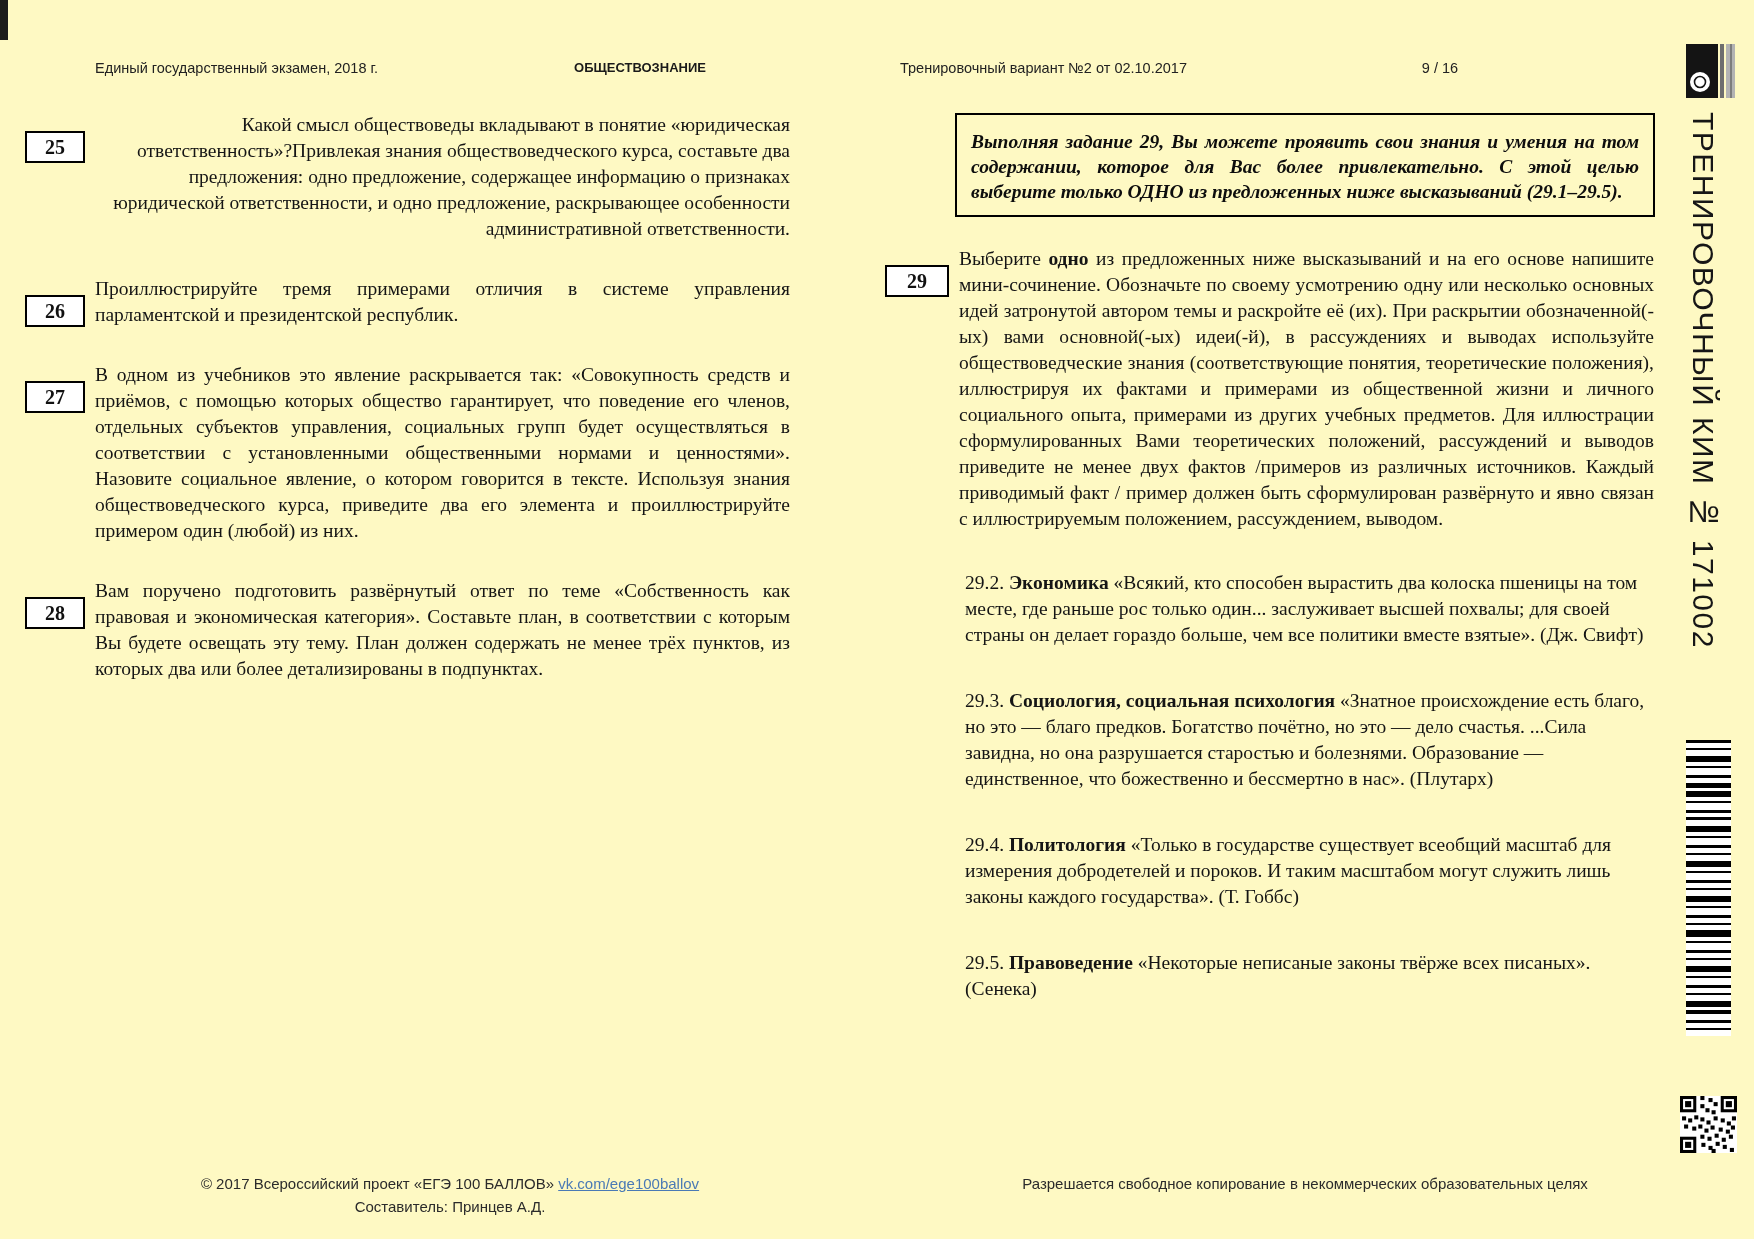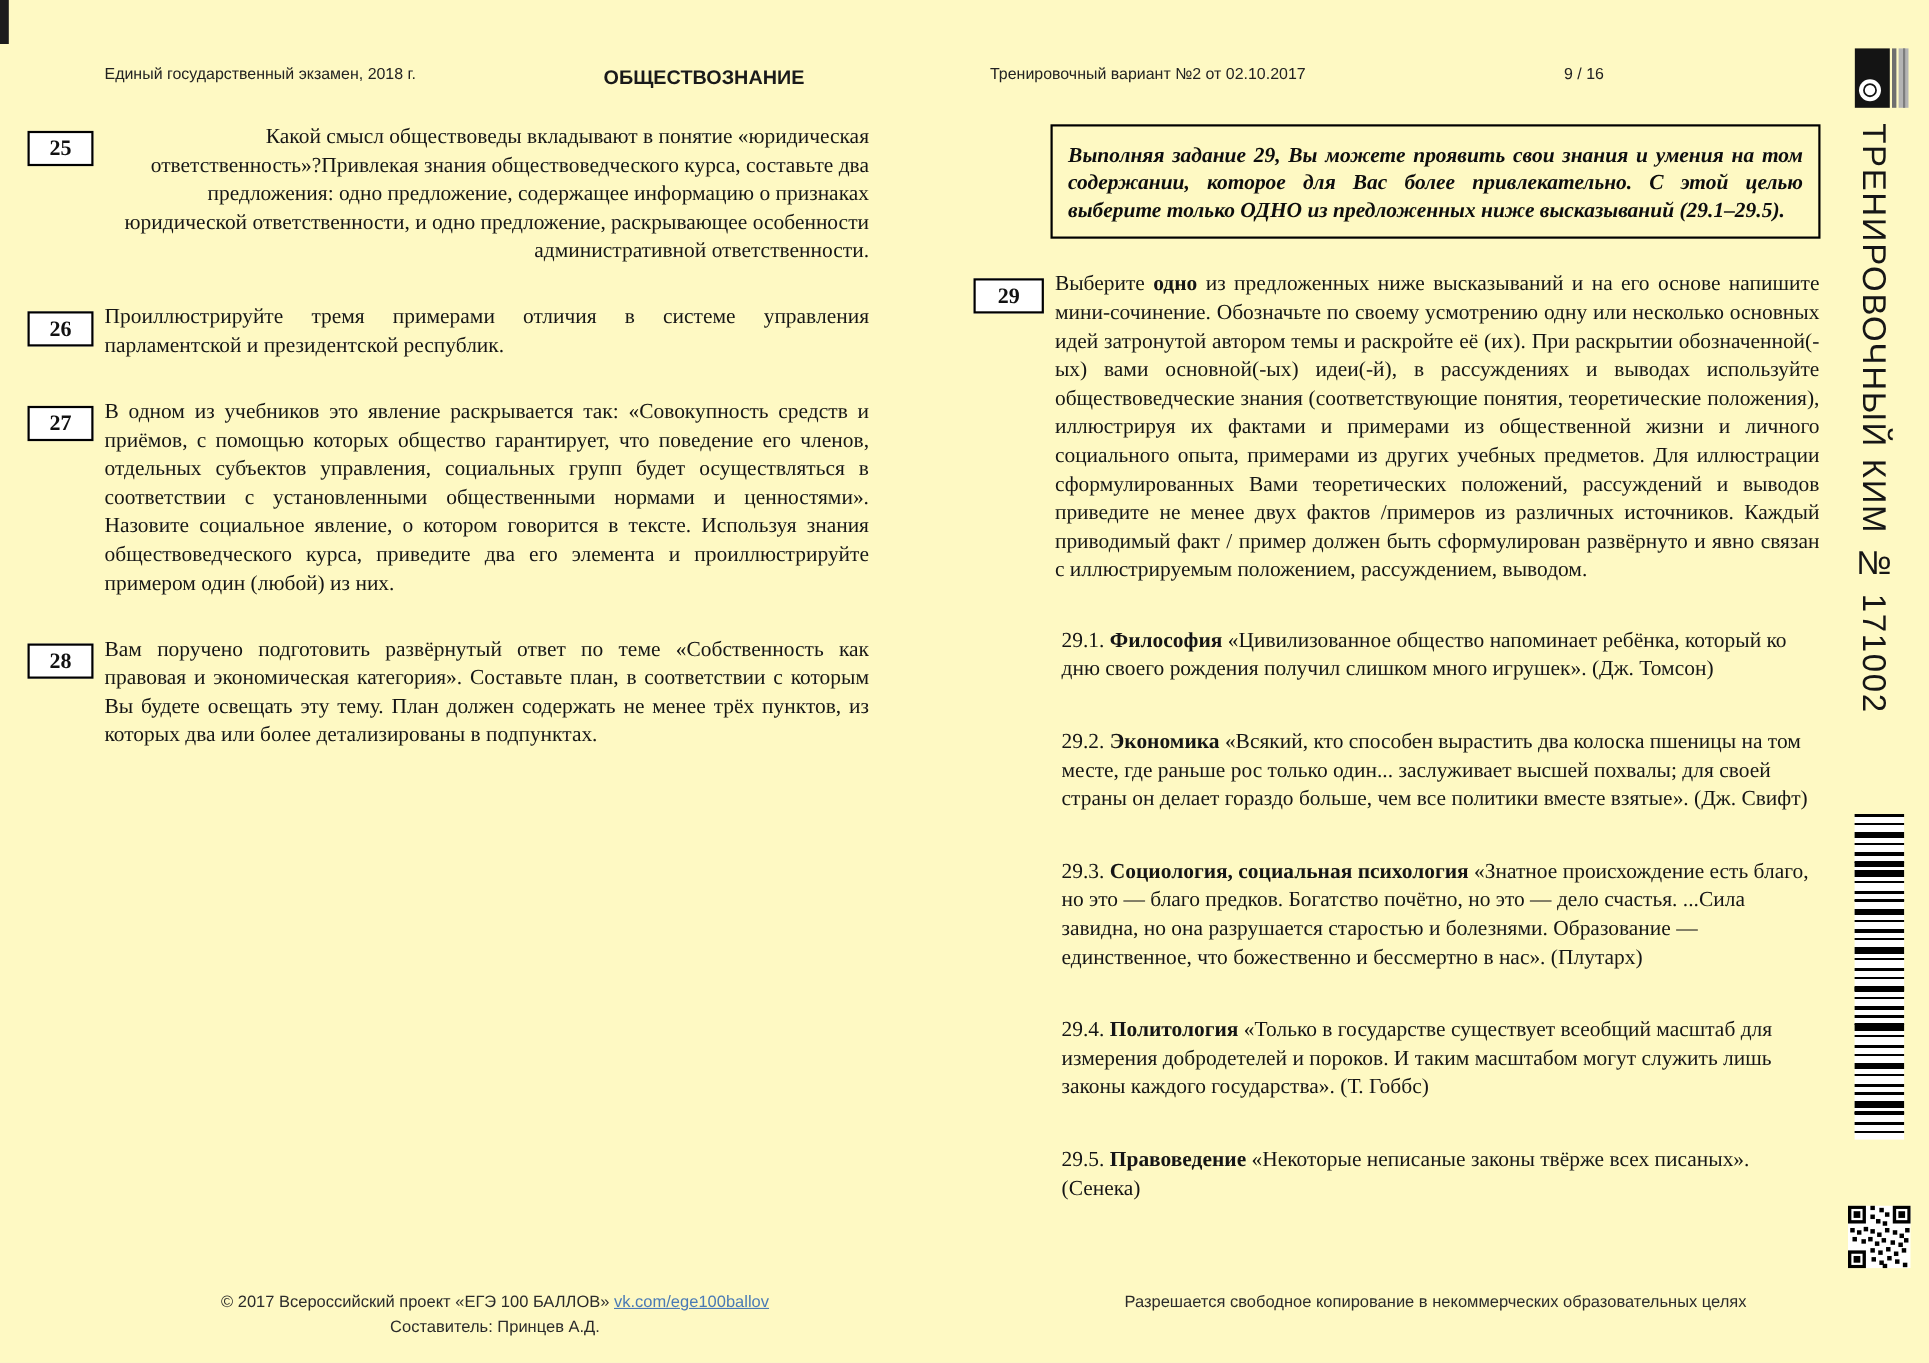--- a/index.html
+++ b/index.html
@@ -11,34 +11,34 @@
     color:#111;
     overflow:hidden;
     margin:0 auto;
   }
   
   .scan-edge{position:absolute;left:0;top:0;width:8px;height:40px;background:#1c1c1c;}
 
   
   .hdr{position:absolute;top:60px;font-family:"Liberation Sans","DejaVu Sans",sans-serif;font-size:14.5px;color:#222;white-space:nowrap;}
   .hdr-exam{left:95px;}
-  .hdr-subject{left:500px;width:280px;text-align:center;font-weight:bold;font-size:18px;color:#1a1a1a;}
+  .hdr-subject{left:500px;width:280px;text-align:center;font-weight:bold;font-size:13px;color:#1a1a1a;}
   .hdr-variant{left:900px;}
   .hdr-page{left:1400px;width:80px;text-align:center;}
 
   
   .col-left{position:absolute;left:25px;top:112px;width:765px;}
   .col-right{position:absolute;left:885px;top:113px;width:775px;}
 
   .task{display:flex;align-items:flex-start;gap:10px;}
   .task + .task{margin-top:34px;}
   .task-num{
     flex:0 0 56px;height:28px;border:2.5px solid #000;
     display:flex;align-items:center;justify-content:center;
-    font-weight:bold;font-size:20px;background:#fff;margin-top:7px;text-align:right;
+    font-weight:bold;font-size:20px;background:#fff;margin-top:19px;text-align:right;
   }
   .task-text{width:695px;font-size:19.5px;line-height:26px;text-align:justify;color:#151515;}
   .task-text.ragged{text-align:right;}
 
   .notice{
     box-sizing:border-box;margin-left:70px;width:700px;
     border:2.5px solid #000;padding:14px 14px 11px 14px;
     font-weight:bold;font-style:italic;font-size:19.5px;line-height:25px;
     text-align:justify;color:#0d0d0d;
   }
@@ -117,21 +117,20 @@
   <div class="col-right">
 
     <div class="notice">Выполняя задание 29, Вы можете проявить свои знания и умения на том содержании, которое для Вас более привлекательно. С этой целью выберите только ОДНО из предложенных ниже высказываний (29.1–29.5).</div>
 
     <div class="task t29">
       <div class="task-num">29</div>
       <div class="task-text"><span>Выберите </span><span class="opt-subj">одно</span><span> из предложенных ниже высказываний и на его основе напишите мини-сочинение. Обозначьте по своему усмотрению одну или несколько основных идей затронутой автором темы и раскройте её (их). При раскрытии обозначенной(-ых) вами основной(-ых) идеи(-й), в рассуждениях и выводах используйте обществоведческие знания (соответствующие понятия, теоретические положения), иллюстрируя их фактами и примерами из общественной жизни и личного социального опыта, примерами из других учебных предметов. Для иллюстрации сформулированных Вами теоретических положений, рассуждений и выводов приведите не менее двух фактов /примеров из различных источников. Каждый приводимый факт / пример должен быть сформулирован развёрнуто и явно связан с иллюстрируемым положением, рассуждением, выводом.</span></div>
     </div>
 
     <div class="options">
-      <p class="option"><span>29.1. </span><span class="opt-subj">Философия</span><span> «Цивилизованное общество напоминает ребёнка, который ко дню своего рождения получил слишком много игрушек». (Дж. Томсон)</span></p>
       <p class="option"><span>29.2. </span><span class="opt-subj">Экономика</span><span> «Всякий, кто способен вырастить два колоска пшеницы на том месте, где раньше рос только один... заслуживает высшей похвалы; для своей страны он делает гораздо больше, чем все политики вместе взятые». (Дж. Свифт)</span></p>
       <p class="option"><span>29.3. </span><span class="opt-subj">Социология, социальная психология</span><span> «Знатное происхождение есть благо, но это — благо предков. Богатство почётно, но это — дело счастья. ...Сила завидна, но она разрушается старостью и болезнями. Образование — единственное, что божественно и бессмертно в нас». (Плутарх)</span></p>
       <p class="option"><span>29.4. </span><span class="opt-subj">Политология</span><span> «Только в государстве существует всеобщий масштаб для измерения добродетелей и пороков. И таким масштабом могут служить лишь законы каждого государства». (Т. Гоббс)</span></p>
       <p class="option"><span>29.5. </span><span class="opt-subj">Правоведение</span><span> «Некоторые неписаные законы твёрже всех писаных». (Сенека)</span></p>
     </div>
 
   </div>
 
   <div class="logo">
     <svg width="54" height="58" viewBox="0 0 54 58" xmlns="http://www.w3.org/2000/svg">

